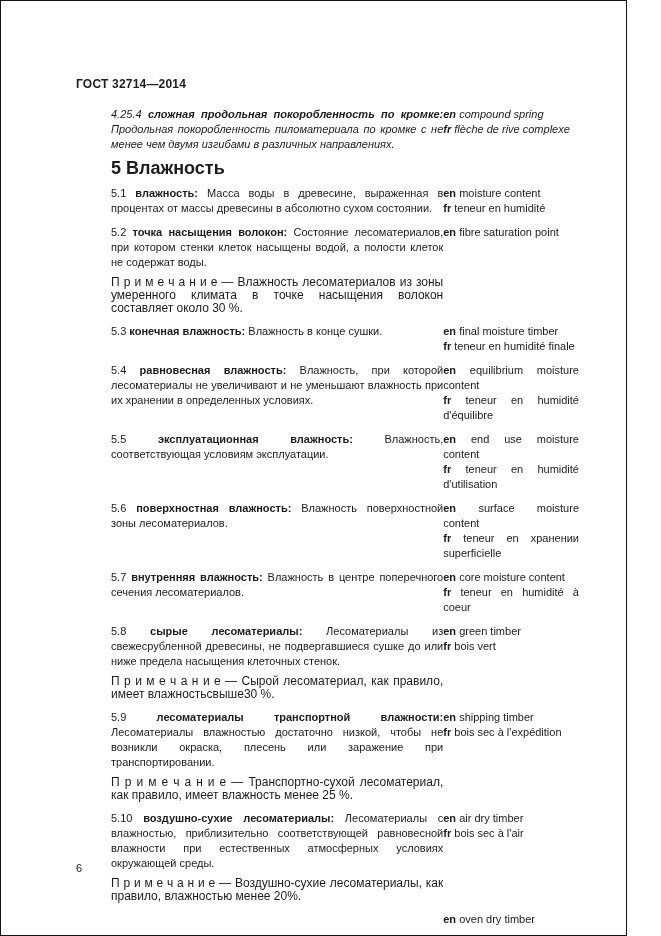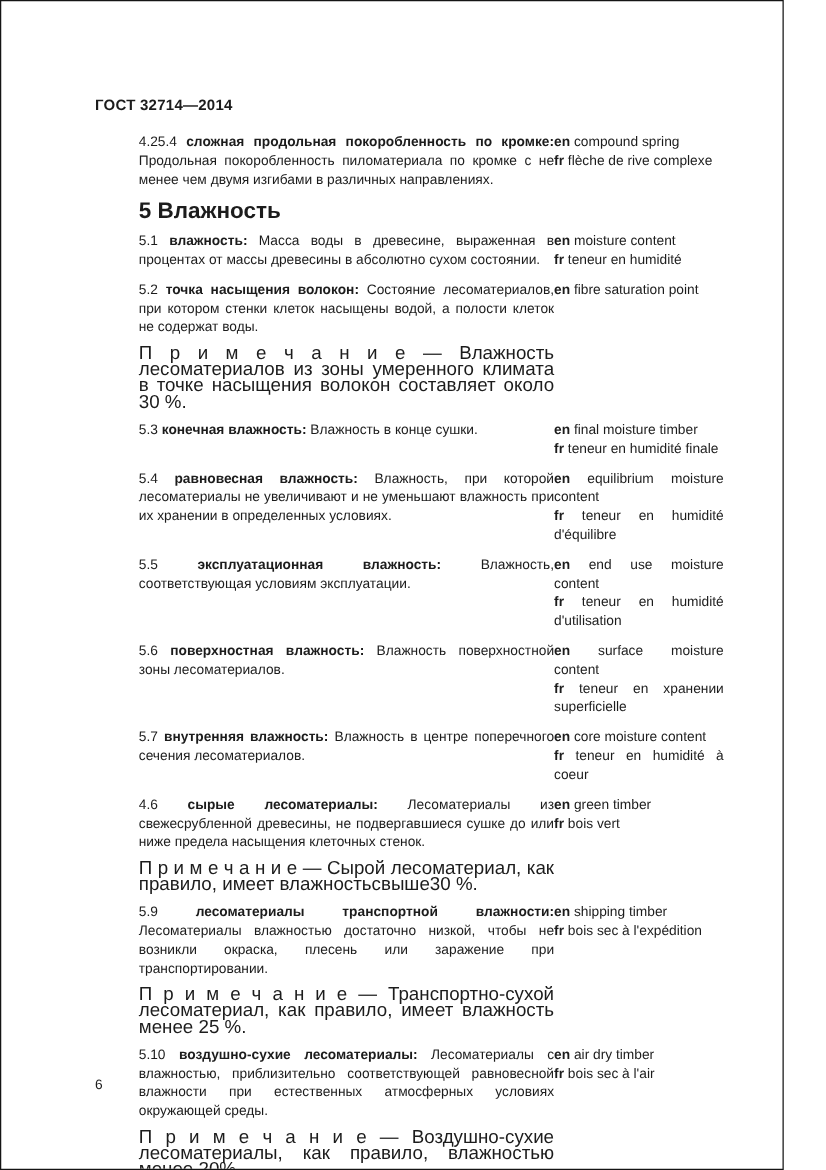--- a/index.html
+++ b/index.html
@@ -20,37 +20,37 @@
     letter-spacing:0.2px;
   }
   .section-heading {
     font-size:18px; font-weight:bold; line-height:19px;
     margin:7px 0 0 0;
   }
   .entry {
     display:flex; justify-content:space-between;
     margin-top:9px;
   }
-  .entry.first { margin-top:16px; }
+  .entry.first { margin-top:16px;font-style:italic; }
   .entry.after-heading { margin-top:8px; }
   .col-left { width:350px; }
   .col-right { width:143px; }
   .def {
     margin:0; font-size:11px; line-height:15px;
     text-align:justify;
   }
   .def .term { font-weight:bold; }
   .tr {
     margin:0; font-size:11px; line-height:15px;
     text-align:justify;
   }
   .tr .lang { font-weight:bold; }
   .note {
     margin:6px 0 0 0;
-    font-size:15px; line-height:13px;
+    font-size:12px; line-height:13px;
     text-align:justify;
   }
   .trailing { margin-top:9px; }
   .page-number {
     position:absolute;
     left:75px; bottom:60px;
     font-size:11px; line-height:14px;
   }
 </style>
 </head>
@@ -215,21 +215,21 @@
       <p class="tr">
         <span class="lang">fr</span>
         <span>teneur en humidité à coeur</span>
       </p>
     </div>
   </section>
 
   <section class="entry">
     <div class="col-left">
       <p class="def">
-        <span class="num">4.6</span>
+        <span class="num">5.8</span>
         <span class="term">сырые лесоматериалы:</span>
         <span>Лесоматериалы из свежесрубленной древесины, не подвергавшиеся сушке до или ниже предела насыщения клеточных стенок.</span>
       </p>
       <p class="note">П р и м е ч а н и е — Сырой лесоматериал, как правило, имеет влажностьсвыше30 %.</p>
     </div>
     <div class="col-right">
       <p class="tr">
         <span class="lang">en</span>
         <span>green timber</span>
       </p>

